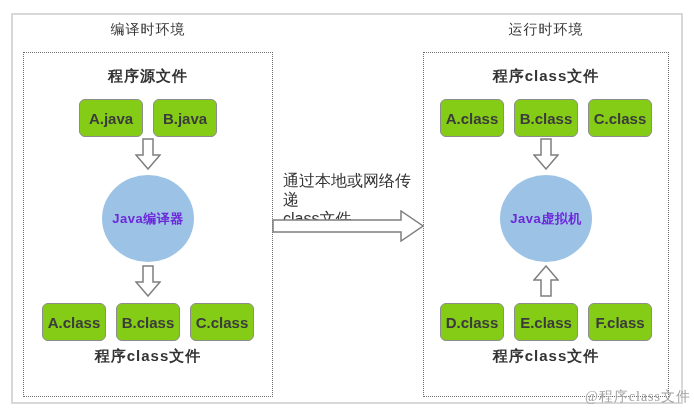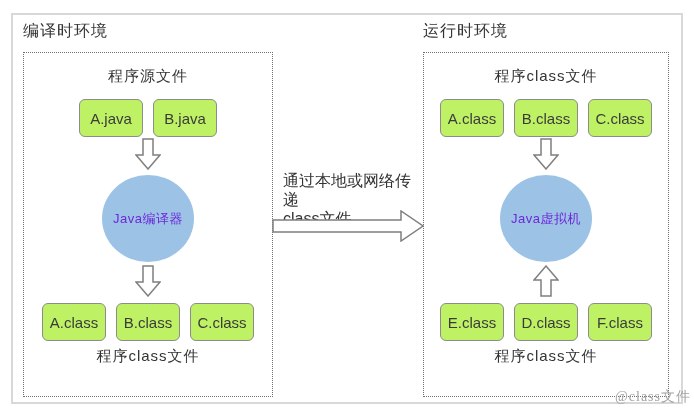--- a/index.html
+++ b/index.html
@@ -10,50 +10,50 @@
   }
   .canvas { position:absolute; left:0; top:0; width:694px; height:410px; }
 
   .frame {
     position:absolute; left:11px; top:13px; width:672px; height:391px;
     border:2px solid var(--outer-border,#d8d8d8); box-sizing:border-box;
     background:transparent;
   }
 
   .section-title {
-    position:absolute; top:21px; 
-    font-size:16px; color:var(--text,#333333); letter-spacing:1px;
+    position:absolute; top:21px; text-align:center;
+    font-size:14px; color:var(--text,#333333); letter-spacing:1px;
   }
   .section-title.left  { left:23px;  width:250px; }
   .section-title.right { left:423px; width:246px; }
 
   .panel {
     position:absolute; top:52px; height:345px;
-    border:1px dotted var(--dotted-border,#6e6e6e); box-sizing:border-box;
+    border:1px dotted var(--dotted-border,#6e6e6e); box-sizing:border-box;font-weight:bold;
   }
   .panel.left  { left:23px;  width:250px; }
   .panel.right { left:423px; width:246px; }
 
   .inner-label {
     position:absolute; left:0; right:0; text-align:center;
     font-size:15px; color:var(--text,#333333); letter-spacing:1px;
   }
   .top-label    { top:14px; }
   .bottom-label { top:294px; }
 
   .box-row {
     position:absolute; left:0; right:0;
     display:flex; justify-content:center; gap:10px;
   }
   .row-top    { top:46px; }
   .row-bottom { top:250px; }
 
   .file-box {
     width:64px; height:38px; box-sizing:border-box;
-    background:#bef264; border:1.5px solid var(--box-border,#8c8c8c);
+    background:#84cc16; border:1.5px solid var(--box-border,#8c8c8c);
     border-radius:6px;
     display:flex; align-items:center; justify-content:center;
     font-size:15px; color:#3b3b3b;
   }
 
   .arrow { position:absolute; left:50%; transform:translateX(-50%); line-height:0; }
   .arrow-top    { top:85px; }
   .arrow-bottom { top:212px; }
 
   .node-circle {
@@ -148,23 +148,23 @@
 
     <div class="node-circle">Java虚拟机</div>
 
     <span class="arrow arrow-bottom">
       <svg width="26" height="32" viewBox="0 0 26 32">
         <path class="hollow" d="M13 1 L25 15 H18 V31 H8 V15 H1 Z"></path>
       </svg>
     </span>
 
     <div class="box-row row-bottom">
+      <div class="file-box">D.class</div>
       <div class="file-box">E.class</div>
-      <div class="file-box">D.class</div>
       <div class="file-box">F.class</div>
     </div>
 
     <div class="inner-label bottom-label">程序class文件</div>
   </div>
 
-  <div class="watermark">@class文件</div>
+  <div class="watermark">@程序class文件</div>
 
 </div>
 
 </body></html>

